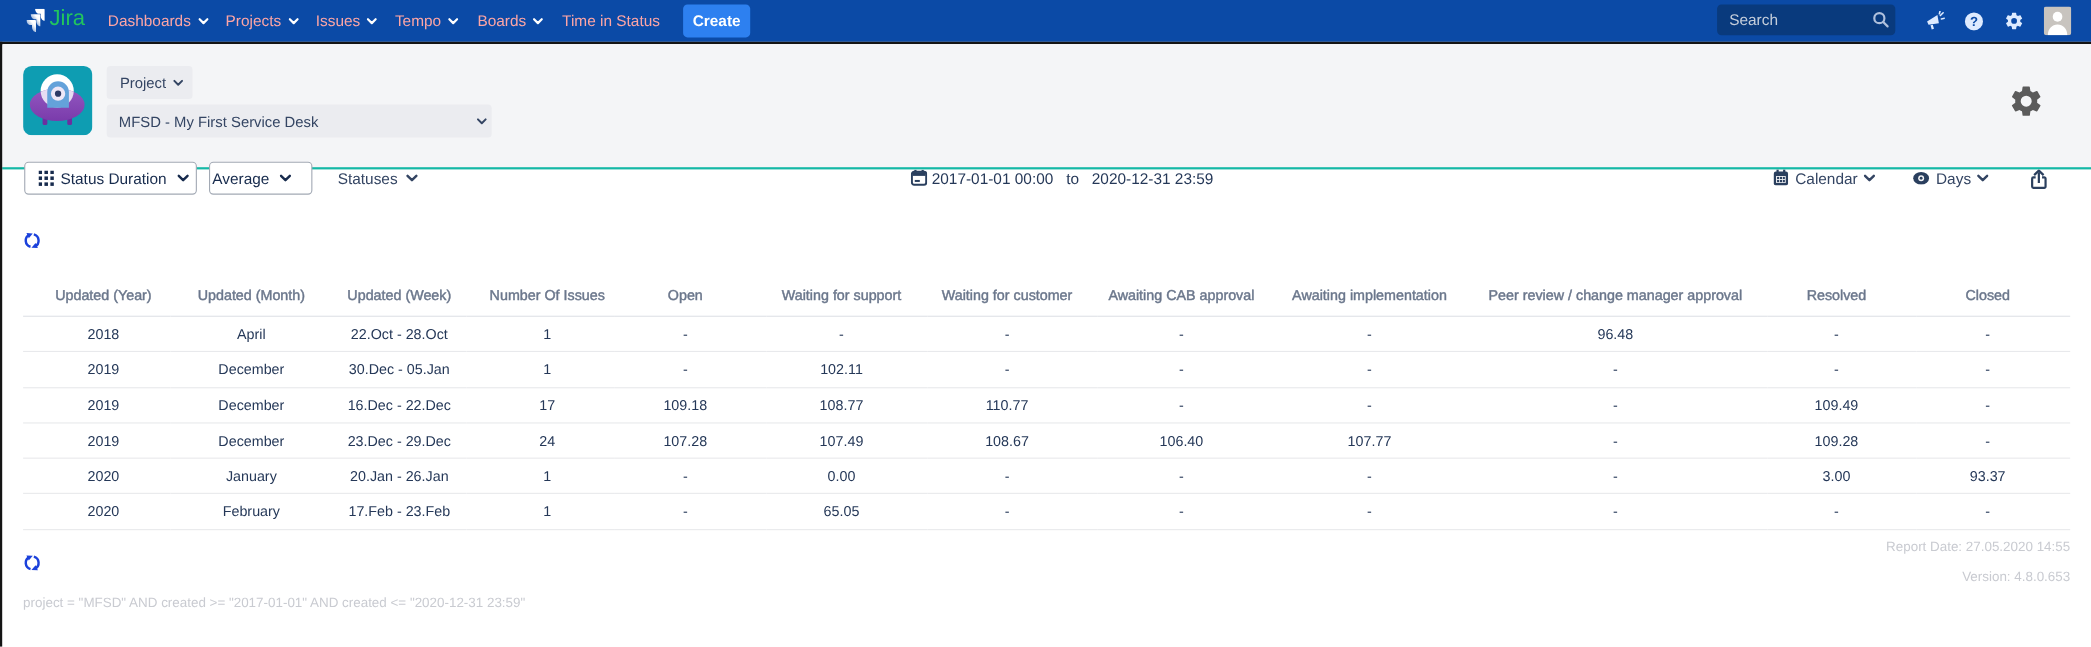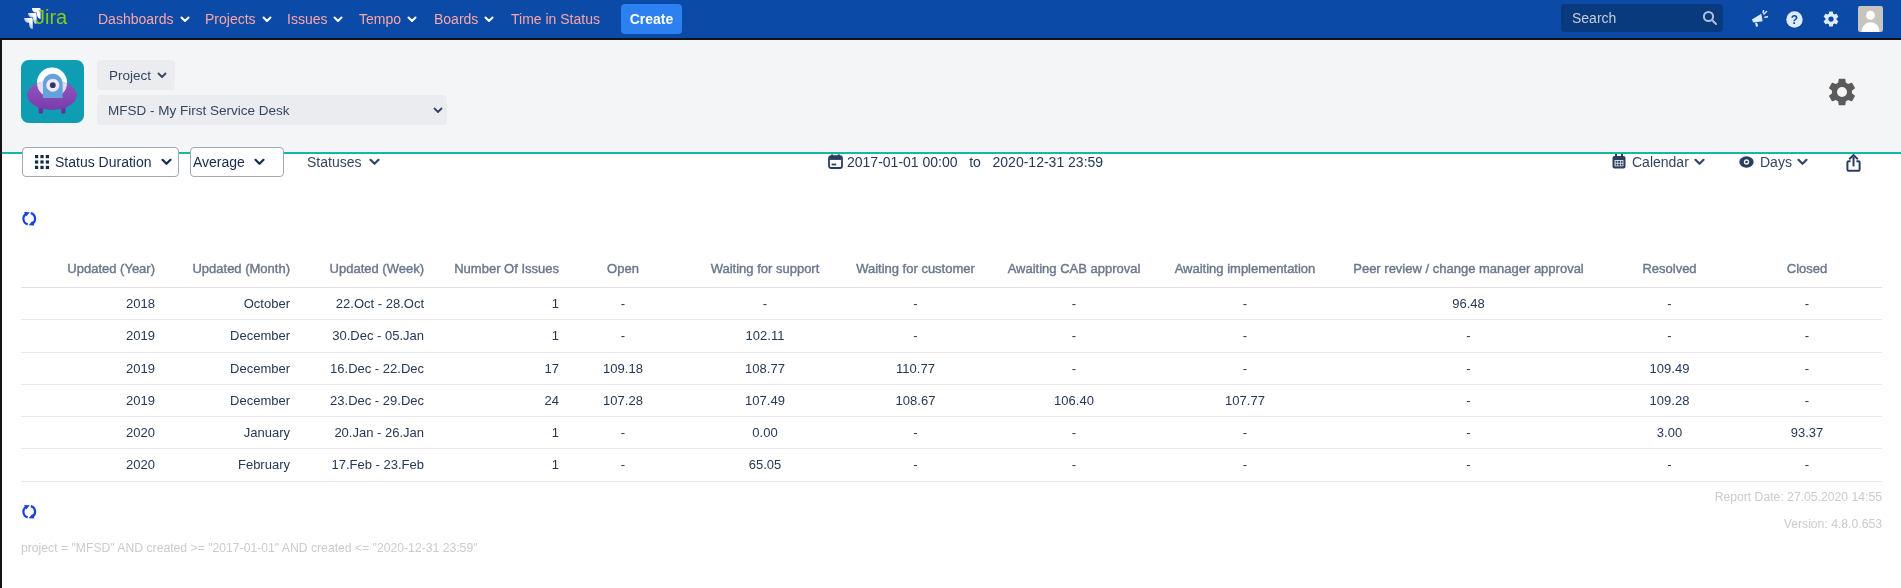--- a/index.html
+++ b/index.html
@@ -16,39 +16,39 @@
 #leftline{position:absolute;left:0;top:38px;width:2px;height:550px;background:#141414}
 
 #gray{position:absolute;left:2px;top:40px;width:1899px;height:114px;background:#F4F5F7;border-bottom:2px solid #14b8a6}
 .gbtn{position:absolute;background:#EBECF0;border-radius:3.5px;display:flex;align-items:center;color:#344563;font-size:13.5px}
 .wbtn{position:absolute;background:#fff;border:1.8px solid #A2A9B4;border-radius:4px;display:flex;align-items:center;color:#172B4D;font-size:14px;font-weight:normal;white-space:nowrap}
 .ctext{position:absolute;display:flex;align-items:center;color:#344563;font-size:14px;white-space:nowrap}
 
 #tbl{position:absolute;left:21px;top:250px;width:1861px;border-collapse:collapse;table-layout:fixed;font-size:13px;color:#253858}
 #tbl th{height:37.5px;font-size:13px;font-weight:normal;-webkit-text-stroke:0.4px #6B778C;color:#6B778C;border-bottom:1px solid #DFE1E6;vertical-align:middle}
 #tbl td{height:32.25px;border-bottom:1px solid #E8E9EC;vertical-align:middle}
-#tbl .l{text-align:right;padding-left:12px}
+#tbl .l{text-align:center;padding-left:12px}
 #tbl .r{text-align:center;padding-right:10px}
 .ftr{position:absolute;color:#C9CBD1;font-size:12.2px;white-space:nowrap}
 </style>
 </head>
 <body>
 <div id="nav">
   <svg class="abs" style="left:24px;top:8px" width="16.5" height="21" viewBox="11 6 105 105" preserveAspectRatio="none">
     <defs>
       <linearGradient id="jg1" x1="70%" y1="30%" x2="20%" y2="80%">
           <stop offset="0" stop-color="#fff"></stop>
           <stop offset="1" stop-color="#fff" stop-opacity="0.35"></stop>
         </linearGradient>
     </defs>
     <path fill="#fff" d="M112.02 6H61.46c0 12.6 10.2 22.82 22.82 22.82h9.31v8.99c0 12.6 10.2 22.81 22.8 22.81V10.05c0-2.24-1.8-4.05-4.05-4.05z"></path>
     <path fill="url(#jg1)" d="M87 31.2H36.42c0 12.6 10.2 22.82 22.82 22.82h9.31V63c0 12.6 10.2 22.8 22.8 22.8V35.25c0-2.24-1.8-4.05-4.05-4.05z"></path>
     <path fill="url(#jg1)" d="M61.95 56.4H11.39c0 12.6 10.2 22.82 22.82 22.82h9.31v8.98c0 12.6 10.2 22.82 22.8 22.82V60.45c0-2.24-1.8-4.05-4.06-4.05z"></path>
   </svg>
-  <div class="abs" style="left:35px;top:6px;color:#84cc16;font-size:20px">Jira</div>
+  <div class="abs" style="left:45px;top:6px;color:#22c55e;font-size:20px">Jira</div>
   <div class="navitem" style="left:98px">Dashboards <svg width="10" height="7" viewBox="0 0 10 7">
         <path d="M1.5 1.5 5 5l3.5-3.5" stroke="#fff" stroke-width="2" fill="none" stroke-linecap="round" stroke-linejoin="round"></path>
       </svg></div>
   <div class="navitem" style="left:205px">Projects <svg width="10" height="7" viewBox="0 0 10 7">
         <path d="M1.5 1.5 5 5l3.5-3.5" stroke="#fff" stroke-width="2" fill="none" stroke-linecap="round" stroke-linejoin="round"></path>
       </svg></div>
   <div class="navitem" style="left:287px">Issues <svg width="10" height="7" viewBox="0 0 10 7">
         <path d="M1.5 1.5 5 5l3.5-3.5" stroke="#fff" stroke-width="2" fill="none" stroke-linecap="round" stroke-linejoin="round"></path>
       </svg></div>
   <div class="navitem" style="left:359px">Tempo <svg width="10" height="7" viewBox="0 0 10 7">
@@ -230,21 +230,21 @@
         <th class="r">Waiting for support</th>
         <th class="r">Waiting for customer</th>
         <th class="r">Awaiting CAB approval</th>
     <th class="r">Awaiting implementation</th>
         <th class="r">Peer review / change manager approval</th>
         <th class="r">Resolved</th>
         <th class="r">Closed</th>
   </tr>
   <tr>
         <td class="l">2018</td>
-        <td class="l">October</td>
+        <td class="l">April</td>
         <td class="l">22.Oct - 28.Oct</td>
         <td class="l">1</td>
         <td class="r">-</td>
         <td class="r">-</td>
         <td class="r">-</td>
         <td class="r">-</td>
         <td class="r">-</td>
         <td class="r">96.48</td>
         <td class="r">-</td>
         <td class="r">-</td>

